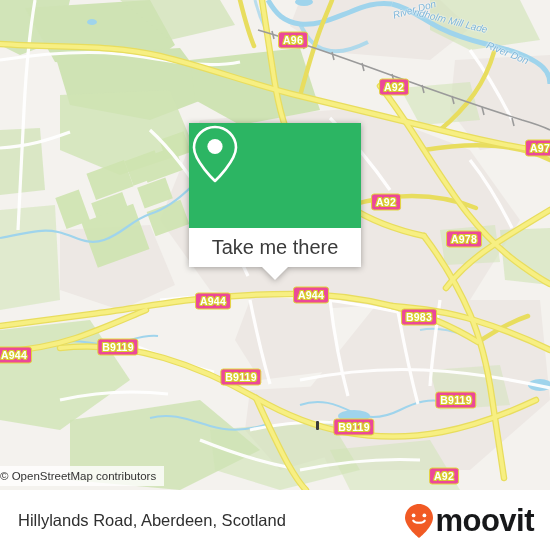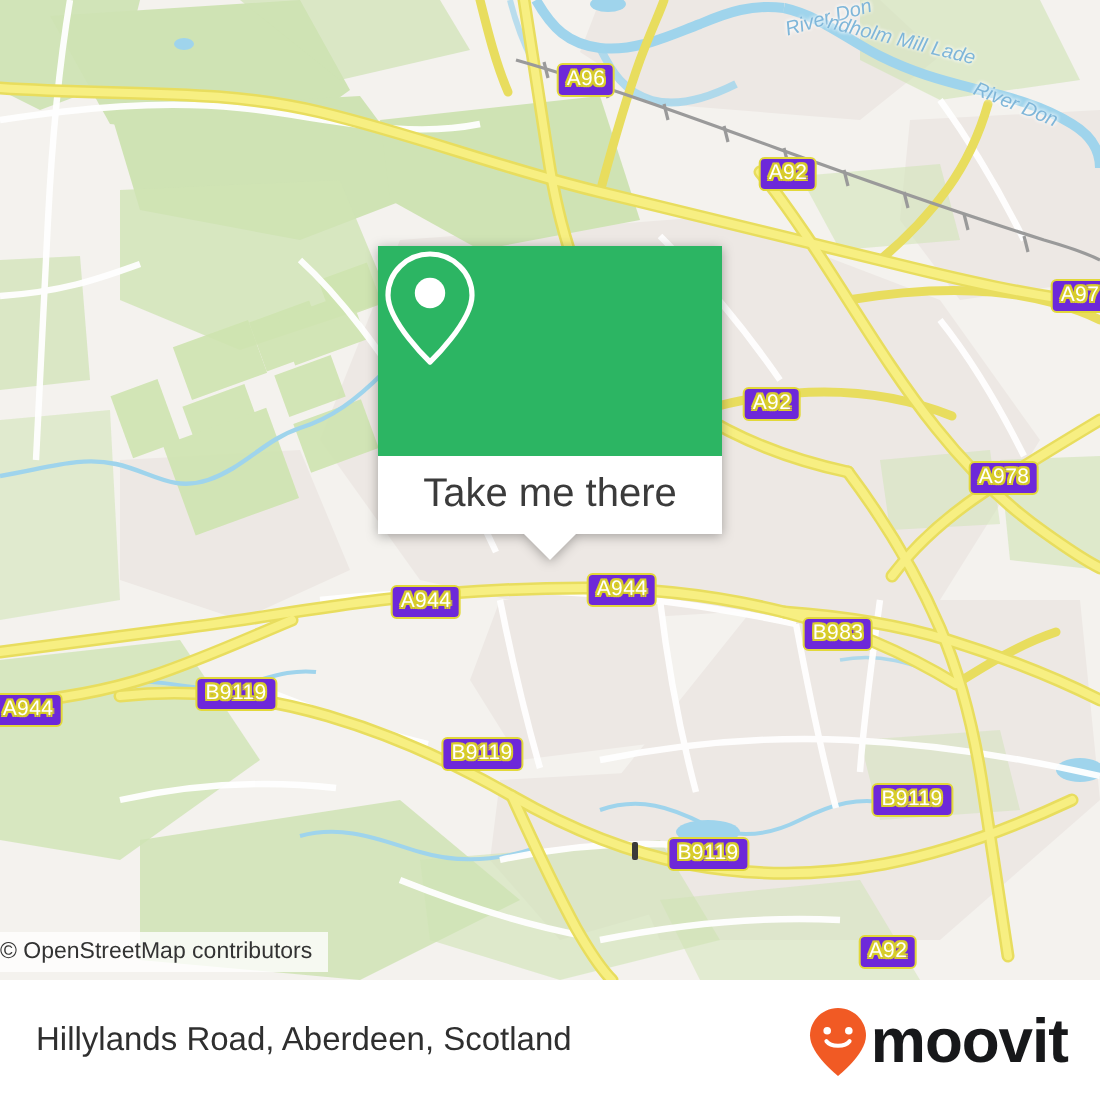--- a/index.html
+++ b/index.html
@@ -16,25 +16,25 @@
     position: absolute; left: 0; top: 0;
     width: 550px; height: 490px;
     background: #f4f2ee;
     overflow: hidden;
   }
   #map svg { position: absolute; left: 0; top: 0; display: block; }
 
   
   .shield {
     position: absolute;
-    background: #6d28d9;
+    background: #ec4899;
     border: 1.4px solid #e2d83a;
     border-radius: 3px;
     color: #ffffff;
-    font-weight: normal;
+    font-weight: bold;
     font-size: 10.5px;
     line-height: 13px;
     padding: 1px 4px 1px 4px;
     letter-spacing: .2px;
     text-shadow: -1px 0 #d8cd2c, 1px 0 #d8cd2c, 0 -1px #d8cd2c, 0 1px #d8cd2c,
                  -1px -1px #d8cd2c, 1px -1px #d8cd2c, -1px 1px #d8cd2c, 1px 1px #d8cd2c;
     white-space: nowrap;
     transform: translate(-50%, -50%);
   }
   .water-label {
@@ -292,21 +292,21 @@
           <rect x="316" y="421" width="3" height="9" rx="1"></rect>
         </g>
       </g>
     </svg>
 
     <div>
       <div class="shield" style="left:293px;top:40px">A96</div>
       <div class="shield" style="left:394px;top:87px">A92</div>
       <div class="shield" style="left:540px;top:148px">A97</div>
       <div class="shield" style="left:386px;top:202px">A92</div>
-      <div class="shield" style="left:502px;top:239px">A978</div>
+      <div class="shield" style="left:464px;top:239px">A978</div>
       <div class="shield" style="left:213px;top:301px">A944</div>
       <div class="shield" style="left:311px;top:295px">A944</div>
       <div class="shield" style="left:419px;top:317px">B983</div>
       <div class="shield" style="left:14px;top:355px">A944</div>
       <div class="shield" style="left:118px;top:347px">B9119</div>
       <div class="shield" style="left:241px;top:377px">B9119</div>
       <div class="shield" style="left:456px;top:400px">B9119</div>
       <div class="shield" style="left:354px;top:427px">B9119</div>
       <div class="shield" style="left:444px;top:476px">A92</div>
     </div>

